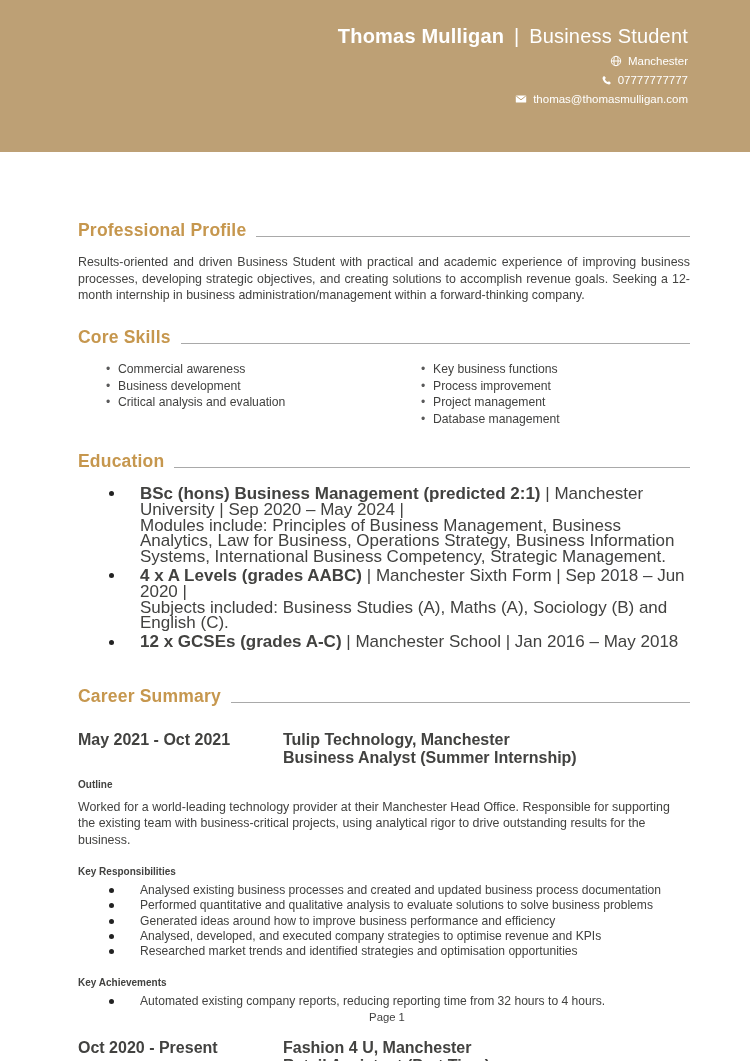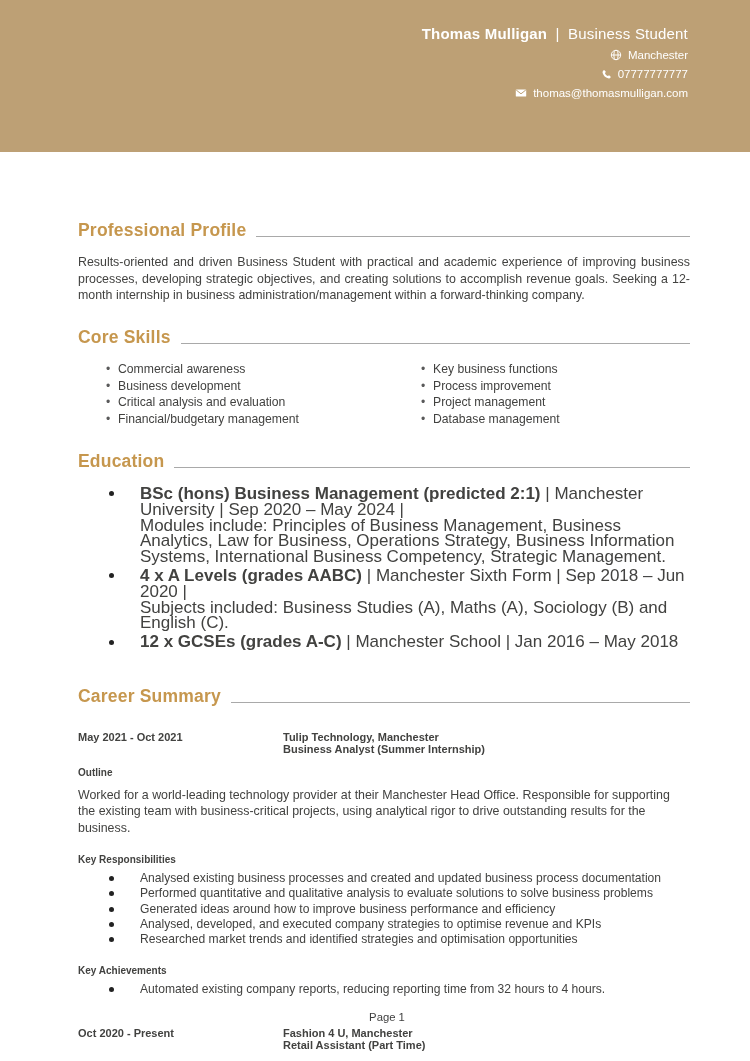--- a/index.html
+++ b/index.html
@@ -17,21 +17,21 @@
   }
 
   
   .header-band {
     background: #bda075;
     height: 152px;
     padding: 25px 62px 0 0;
     text-align: right;
     color: #ffffff;
   }
-  .name-line { font-size: 15px; letter-spacing: 0.2px; padding-left: 9px; }
+  .name-line { font-size: 20px; letter-spacing: 0.2px; padding-left: 9px; }
   .name-line .person-name { font-weight: 700; }
   .name-line .sep { font-weight: 400; padding: 0 4px; }
   .name-line .person-title { font-weight: 400; }
   .contact-row {
     margin-top: 7px;
     font-size: 11.5px;
     display: flex;
     justify-content: flex-end;
     align-items: center;
     gap: 6px;
@@ -105,21 +105,21 @@
     width: 5px;
     height: 5px;
     border-radius: 50%;
     background: #222222;
   }
   .edu-bold { font-weight: 700; }
 
   
   .sec-career { margin-top: 36px; }
   .job { margin-top: 24px; }
-  .job-head { display: flex; font-size: 11px; font-weight: 700; }
+  .job-head { display: flex; font-size: 16px; font-weight: 700; }
   .job-dates { width: 205px; flex: none; }
   .job-co .line { display: block; }
   .sub-label { font-weight: 700; font-size: 10px; margin-top: 12px; }
   .job-par {
     margin-top: 9px;
     font-size: 12.4px;
     line-height: 16.4px;
   }
   .mt-lg { margin-top: 18px; }
   .bullets { list-style: none; margin-top: 6px; }
@@ -207,21 +207,20 @@
     <div class="sec-skills">
       <div class="sec-head">
         <span class="sec-title">Core Skills</span>
         <span class="rule"></span>
       </div>
       <div class="skills-cols">
         <ul class="skills-col left">
           <li>Commercial awareness</li>
           <li>Business development</li>
           <li>Critical analysis and evaluation</li>
-          <li>Financial/budgetary management</li>
         </ul>
         <ul class="skills-col right">
           <li>Key business functions</li>
           <li>Process improvement</li>
           <li>Project management</li>
           <li>Database management</li>
         </ul>
       </div>
     </div>
 

